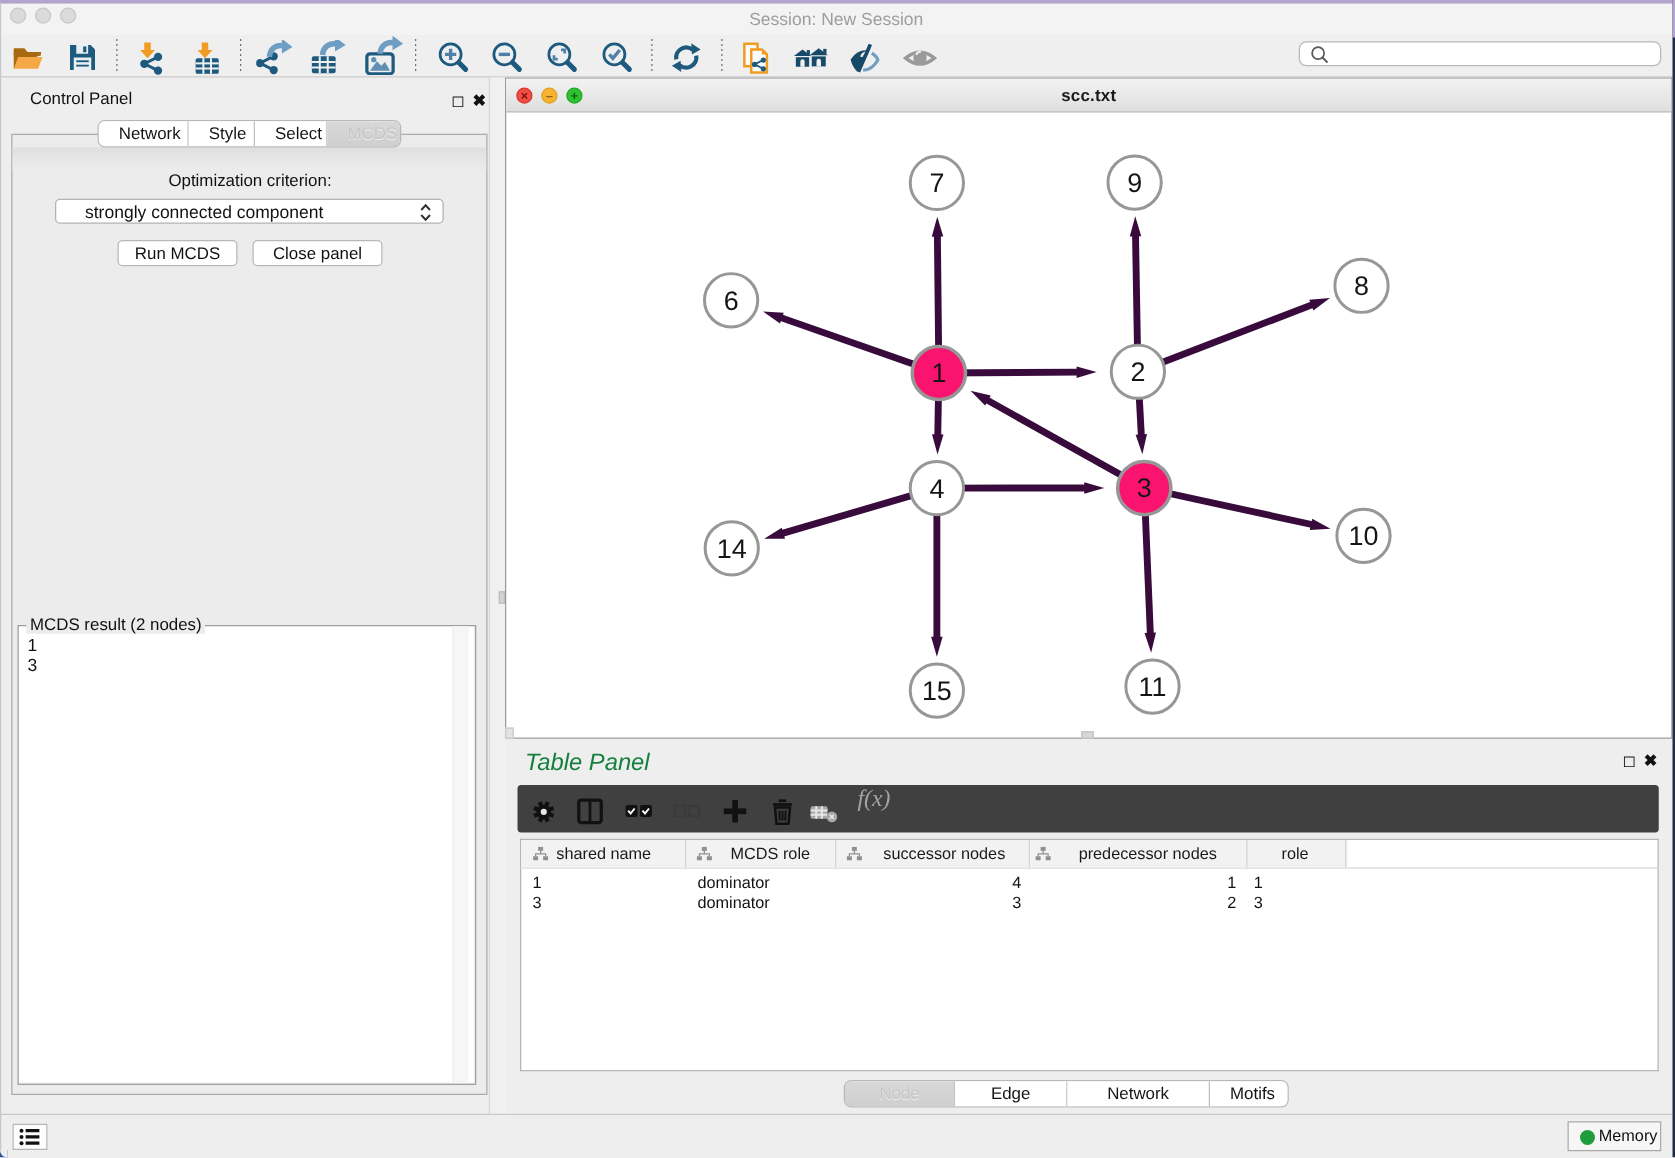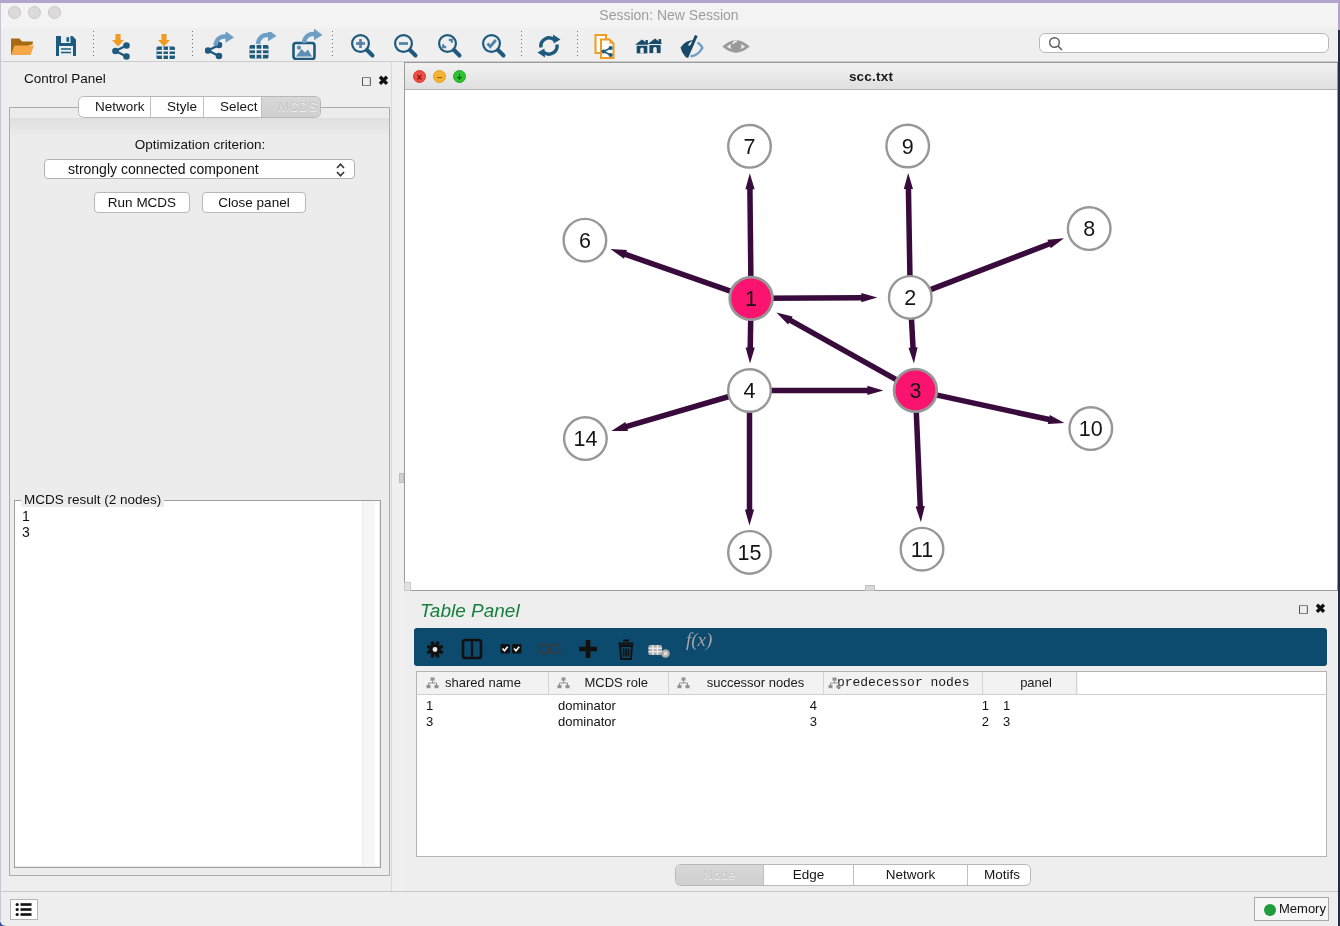--- a/index.html
+++ b/index.html
@@ -36,21 +36,21 @@
 #vgrip{left:399px;top:473px;width:5px;height:10px;background:#d2d2d2;border:1px solid #bdbdbd;}
 
 #netwin{left:404px;top:62px;width:934px;height:529px;border:1px solid #9b9b9b;background:#fff;}
 #nettitle{left:405px;top:63px;width:932px;height:27px;background:linear-gradient(#f2f2f2,#dfdfdf);border-bottom:1px solid #b4b4b4;}
 .tl{position:absolute;top:70px;width:13px;height:13px;border-radius:50%;text-align:center;line-height:13px;font-size:10px;font-weight:bold;}
 #netname{left:405px;top:69px;width:932px;text-align:center;font-size:13.5px;color:#1a1a1a;font-weight:bold;letter-spacing:0.2px;}
 #graph{left:405px;top:90px;}
 #hgrip{left:865px;top:585px;width:10px;height:6px;background:#d8d8d8;border:1px solid #c0c0c0;}
 
 #tptitle{left:420px;top:600px;font-size:19px;color:#15803d;font-style:italic;}
-#tptool{left:414px;top:628px;width:913px;height:38px;background:#0c4a6e;border-radius:3px;}
+#tptool{left:414px;top:628px;width:913px;height:38px;background:#404040;border-radius:3px;}
 #thead{left:416px;top:671px;width:911px;height:24px;background:#ffffff;border:1px solid #b5b5b5;border-bottom:1px solid #cfcfcf;}
 #tbody{left:416px;top:695px;width:911px;height:162px;background:#fff;border:1px solid #b5b5b5;border-top:none;}
 .hcol{position:absolute;top:0;height:22px;border-right:1px solid #d4d4d4;font-size:13px;color:#1a1a1a;text-align:center;line-height:22px;}
 .cell{position:absolute;font-size:13px;color:#111;}
 
 
 #statusbar{left:0;top:891px;width:1338px;height:35px;background:#eeeeee;border-top:1px solid #c9c9c9;}
 #listbtn{left:10px;top:899px;width:28px;height:21px;background:#fdfdfd;border:1px solid #b5b5b5;}
 #membtn{left:1254px;top:897px;width:75px;height:24px;background:#f6f6f6;border:1px solid #a9a9a9;font-size:13px;color:#111;line-height:22px;text-align:left;padding-left:24px;}
 #memdot{position:absolute;left:9px;top:6px;width:12px;height:12px;border-radius:50%;background:#1f9d3c;}
@@ -354,28 +354,28 @@
       <rect x="8.5" y="8" width="4" height="3.2" fill="#909090"></rect>
       <path d="M6.5 3.7 v2.3 M2.5 8 v-2 h8 v2" fill="none" stroke="#909090" stroke-width="1"></path>
     </svg>
     <div class="hcol" style="left:255px;width:151.9px;padding-left:16px;">successor nodes</div>
     <svg width="13" height="12" viewBox="0 0 13 12" style="position:absolute;left:259.5px;top:5px;">
       <rect x="4.5" y="0.5" width="4" height="3.2" fill="#909090"></rect>
       <rect x="0.5" y="8" width="4" height="3.2" fill="#909090"></rect>
       <rect x="8.5" y="8" width="4" height="3.2" fill="#909090"></rect>
       <path d="M6.5 3.7 v2.3 M2.5 8 v-2 h8 v2" fill="none" stroke="#909090" stroke-width="1"></path>
     </svg>
-    <div class="hcol" style="left:391px;width:175.4px;padding-left:16px;font-family:Liberation Mono, monospace;">predecessor nodes</div>
+    <div class="hcol" style="left:406px;width:175.4px;padding-left:16px;">predecessor nodes</div>
     <svg width="13" height="12" viewBox="0 0 13 12" style="position:absolute;left:411.4px;top:5px;">
       <rect x="4.5" y="0.5" width="4" height="3.2" fill="#909090"></rect>
       <rect x="0.5" y="8" width="4" height="3.2" fill="#909090"></rect>
       <rect x="8.5" y="8" width="4" height="3.2" fill="#909090"></rect>
       <path d="M6.5 3.7 v2.3 M2.5 8 v-2 h8 v2" fill="none" stroke="#909090" stroke-width="1"></path>
     </svg>
-    <div class="hcol" style="left:578.8px;width:81.5px;">panel</div>
+    <div class="hcol" style="left:578.8px;width:81.5px;">role</div>
   </div>
 <div class="abs" id="tbody"></div>
 <div class="cell" style="left:426px;top:698px;">1</div>
 <div class="cell" style="left:558px;top:698px;">dominator</div>
 <div class="cell" style="left:757px;top:698px;width:60px;text-align:right;">4</div>
 <div class="cell" style="left:929px;top:698px;width:60px;text-align:right;">1</div>
 <div class="cell" style="left:1003px;top:698px;">1</div>
 <div class="cell" style="left:426px;top:714px;">3</div>
 <div class="cell" style="left:558px;top:714px;">dominator</div>
 <div class="cell" style="left:757px;top:714px;width:60px;text-align:right;">3</div>

